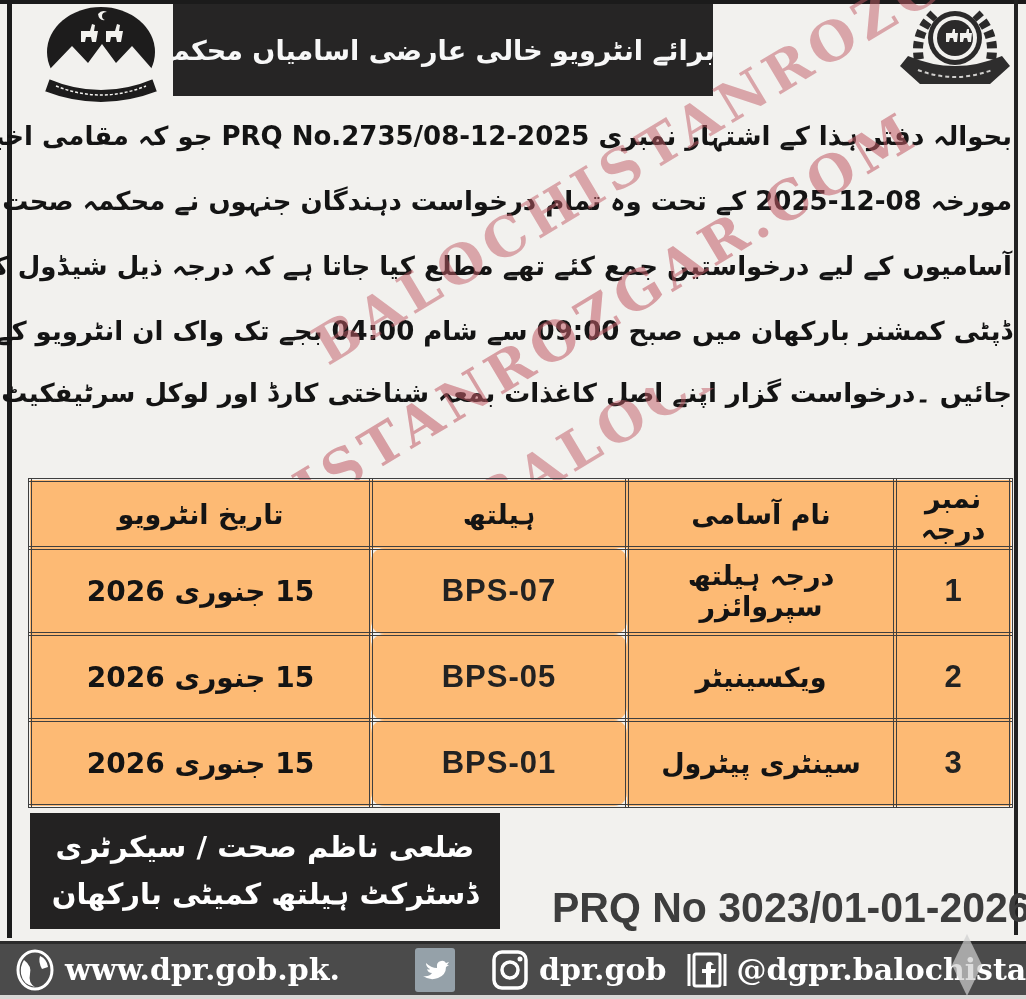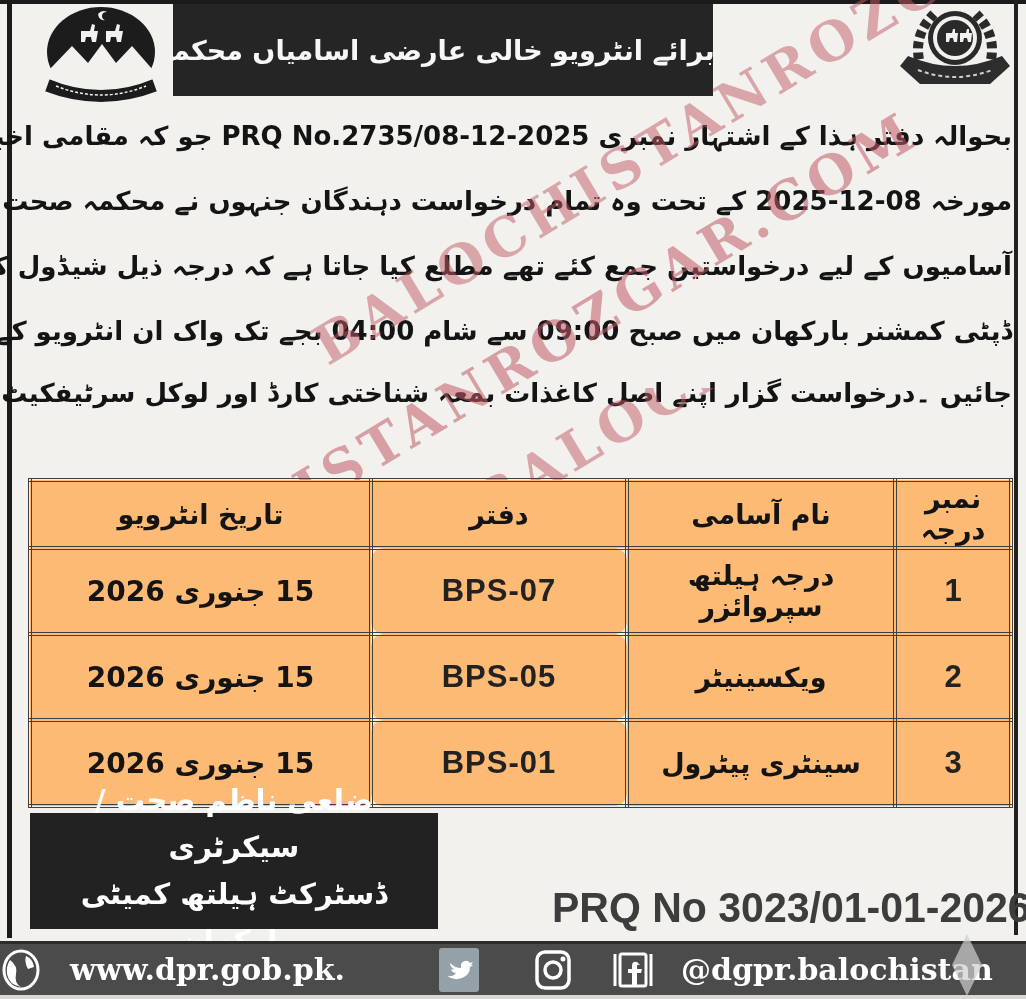--- a/index.html
+++ b/index.html
@@ -32,31 +32,31 @@
   table.sched{position:absolute;left:28px;top:478px;width:985px;border-collapse:collapse;
       direction:rtl;table-layout:fixed;}
   table.sched td,table.sched th{border:4px double #3f3f3f;text-align:center;vertical-align:middle;
       background:#fdba74;}
   th.hdr{font-size:27px;font-weight:bold;height:62px;}
   td.cell-ur{font-size:27px;font-weight:bold;height:80px;}
   td.cell-num{font-family:"Liberation Sans",sans-serif;font-size:31px;color:#222;}
   td.cell-grade{font-family:"Liberation Sans",sans-serif;font-size:31px;letter-spacing:1px;color:#222;border-radius:13px;}
   td.cell-date{font-size:28px;font-weight:bold;}
   
-  .sigbox{position:absolute;left:30px;top:813px;width:408px;height:116px;background:#232222;
+  .sigbox{position:absolute;left:30px;top:813px;width:470px;height:116px;background:#232222;
       display:flex;flex-direction:column;justify-content:center;direction:rtl;}
   .sigline{color:#fff;font-weight:bold;font-size:29px;line-height:47px;text-align:center;
       font-family:"DejaVu Sans",sans-serif;}
   
   .prq-bottom{position:absolute;left:552px;top:884px;font-family:"Liberation Sans",sans-serif;
       font-weight:bold;font-size:41px;color:#3d3d3d;white-space:nowrap;transform:scaleY(1.04);}
   
   .footer{position:absolute;left:0;top:941px;width:1026px;height:54px;background:#4b4b4b;
-      border-top:3px solid #2c2c2c;display:flex;align-items:center;gap:28px;
-      box-sizing:border-box;color:#fff;overflow:hidden;
+      border-top:3px solid #2c2c2c;display:flex;align-items:center;gap:9px;
+      padding-left:14px;box-sizing:border-box;color:#fff;overflow:hidden;
       font-family:"DejaVu Serif",serif;font-weight:bold;font-size:30px;white-space:nowrap;}
   .footer .sep-m1{margin-left:66px;}
   .footer .sep-m2{margin-left:26px;}
   .footer .sep-m3{margin-left:12px;}
   .f-icon{flex:0 0 auto;display:block;}
   .tw-sq{width:40px;height:44px;background:#95a1a9;border-radius:3px;display:flex;
       align-items:center;justify-content:center;}
   .strip-bottom{position:absolute;left:0;top:995px;width:1026px;height:4px;background:#d8d7d5;}
   .diamond{position:absolute;left:952px;top:934px;width:30px;height:62px;background:#cfcfcf;
       opacity:.7;clip-path:polygon(50% 0,100% 50%,50% 100%,0 50%);z-index:5;}
@@ -118,21 +118,21 @@
     <colgroup>
         <col style="width:116px">
         <col style="width:268px">
         <col style="width:256px">
         <col>
       </colgroup>
     <tbody>
         <tr>
       <th class="hdr">نمبر درجہ</th>
       <th class="hdr">نام آسامی</th>
-      <th class="hdr">دفتر</th>
+      <th class="hdr">ہیلتھ</th>
       <th class="hdr">تاریخ انٹرویو</th>
     </tr>
     <tr>
       <td class="cell-ur cell-num">1</td>
       <td class="cell-ur">درجہ ہیلتھ سپروائزر</td>
       <td class="cell-ur cell-grade">BPS-07</td>
       <td class="cell-ur cell-date">15 جنوری 2026</td>
     </tr>
     <tr>
       <td class="cell-ur cell-num">2</td>
@@ -166,20 +166,21 @@
     <span class="tw-sq sep-m1 f-icon">
       <svg width="28" height="24" viewBox="0 0 28 24">
         <path d="M2 18 q6 1 9-3 q-4 0-5-4 q2 1 3 0 q-4-2-4-6 q5 5 11 5 q-1-6 4-7 q3-1 5 2 l3-1 -2 3 2 0 -3 2 q0 8-8 11 q-8 3-15-2 z" fill="#fff"></path>
       </svg>
     </span>
     <svg class="f-icon sep-m2" width="40" height="44" viewBox="0 0 40 44">
       <rect x="4" y="4" width="32" height="36" rx="8" fill="none" stroke="#fff" stroke-width="3.5"></rect>
       <circle cx="20" cy="22" r="8" fill="none" stroke="#fff" stroke-width="3.5"></circle>
       <circle cx="30" cy="11" r="2.5" fill="#fff"></circle>
     </svg>
+    <span>dpr.gob</span>
     <svg class="f-icon sep-m3" width="40" height="44" viewBox="0 0 40 44">
       <path d="M2 6 v32 M38 6 v32" stroke="#fff" stroke-width="3"></path>
       <rect x="7" y="6" width="26" height="32" rx="2" fill="none" stroke="#fff" stroke-width="3"></rect>
       <path d="M24 14 q-5-1-5 4 v3 h-4 v4 h4 v13 h5 v-13 h4 l1-4 h-5 v-3 q0-2 3-1 z" fill="#fff"></path>
     </svg>
     <span>@dgpr.balochistan</span>
   </div>
   <div class="strip-bottom"></div>
   <div class="diamond"></div>
 

